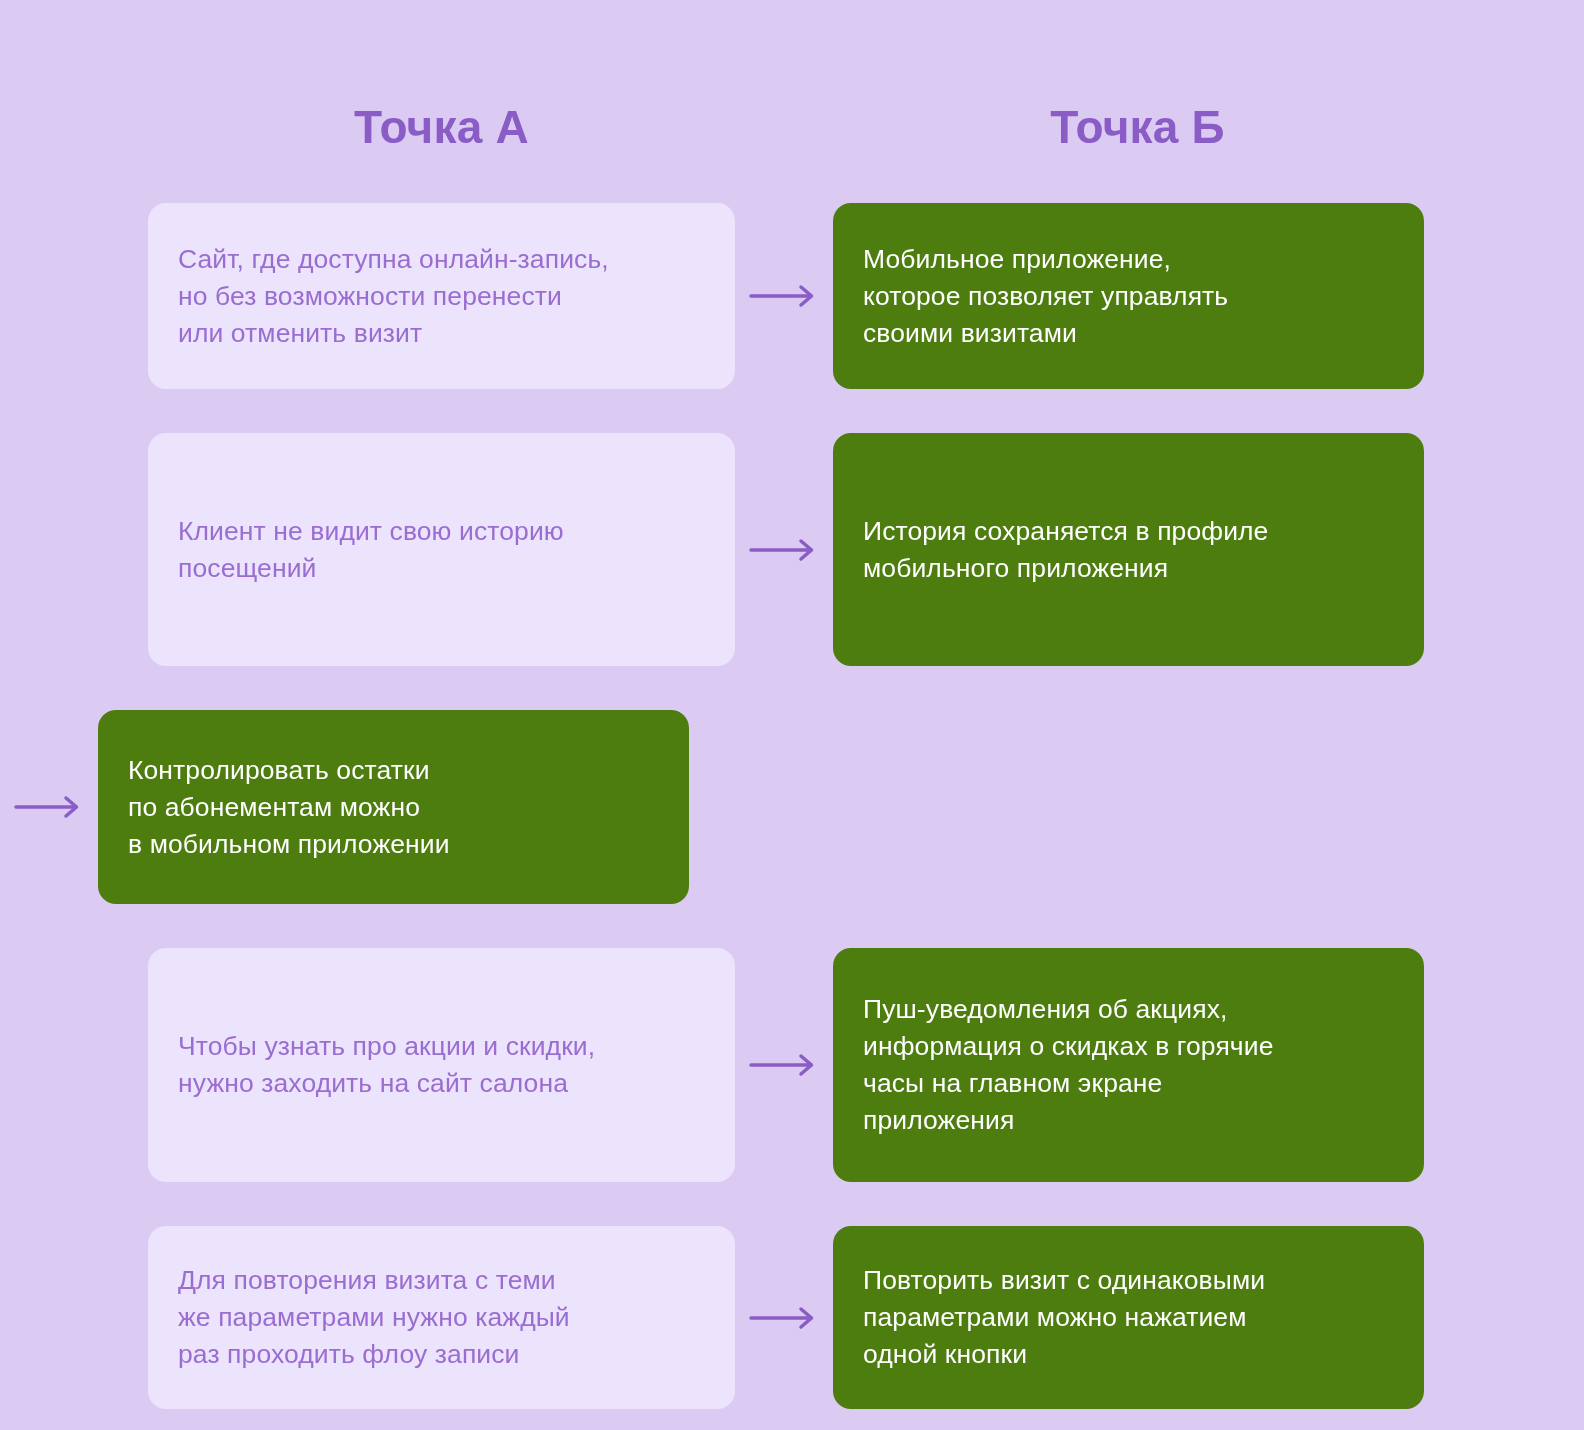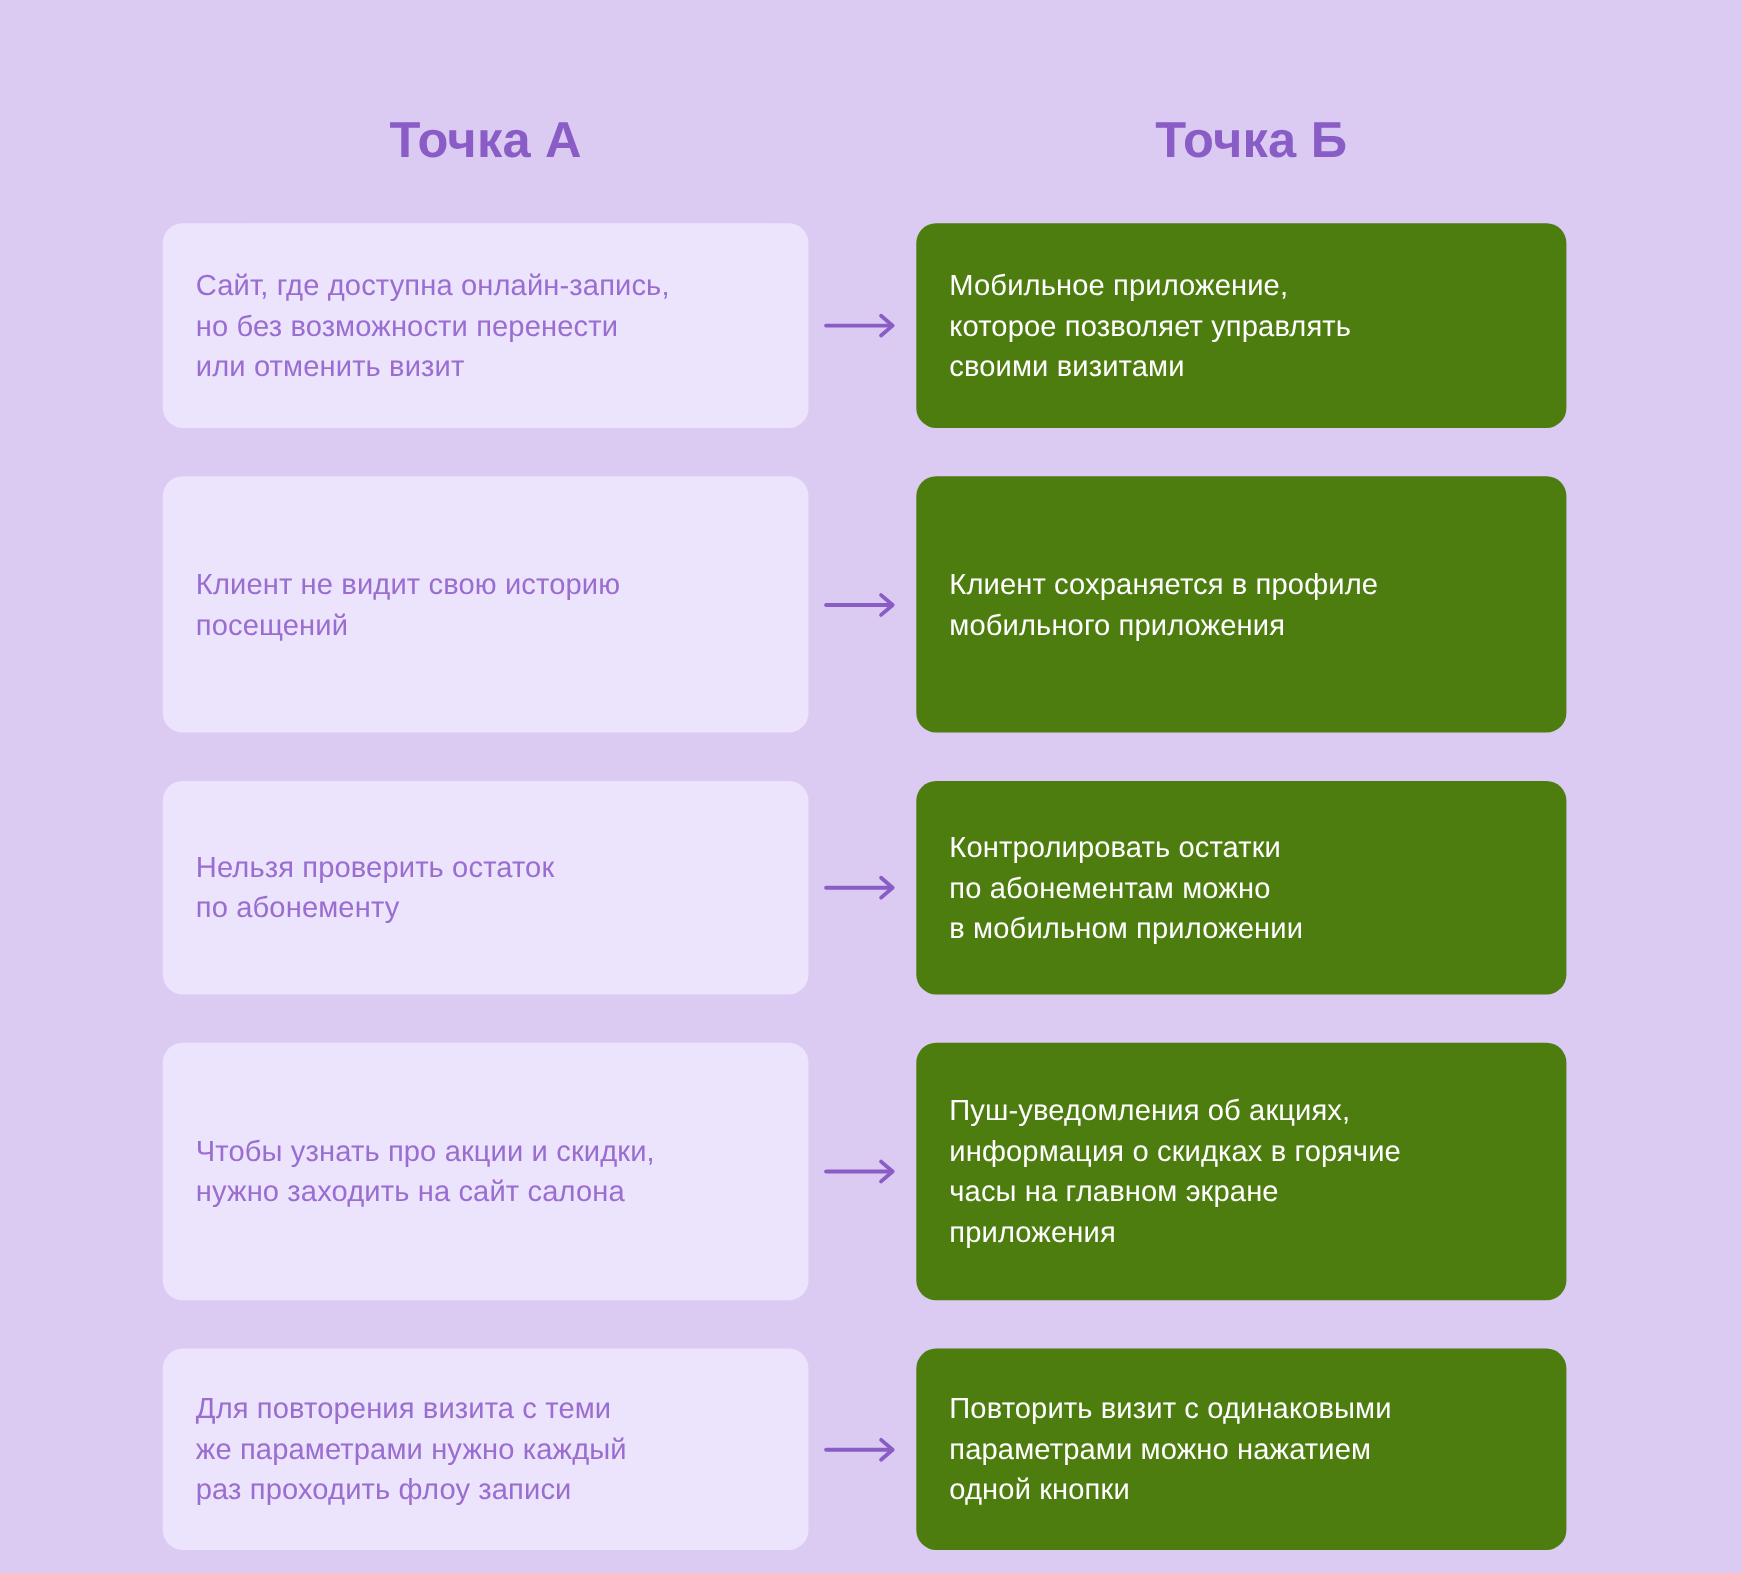--- a/index.html
+++ b/index.html
@@ -145,30 +145,26 @@
         <div class="card-text">Клиент не видит свою историю
 посещений</div>
       </div>
       <div class="arrow-cell">
         <svg class="arrow-icon" width="70" height="24" viewBox="0 0 70 24" fill="none">
           <path d="M2 12 H62" stroke="#8a5cc6" stroke-width="3.5" stroke-linecap="round"></path>
           <path d="M52 3 L62.5 12 L52 21" stroke="#8a5cc6" stroke-width="3.5" stroke-linecap="round" stroke-linejoin="round" fill="none"></path>
         </svg>
       </div>
       <div class="card card-b">
-        <div class="card-text">Клиент сохраняется в профиле
+        <div class="card-text">История сохраняется в профиле
 мобильного приложения</div>
       </div>
     </div>
 
     <div class="row row-3">
-      <div class="card card-a">
-        <div class="card-text">Нельзя проверить остаток
-по абонементу</div>
-      </div>
       <div class="arrow-cell">
         <svg class="arrow-icon" width="70" height="24" viewBox="0 0 70 24" fill="none">
           <path d="M2 12 H62" stroke="#8a5cc6" stroke-width="3.5" stroke-linecap="round"></path>
           <path d="M52 3 L62.5 12 L52 21" stroke="#8a5cc6" stroke-width="3.5" stroke-linecap="round" stroke-linejoin="round" fill="none"></path>
         </svg>
       </div>
       <div class="card card-b">
         <div class="card-text">Контролировать остатки
 по абонементам можно
 в мобильном приложении</div>

